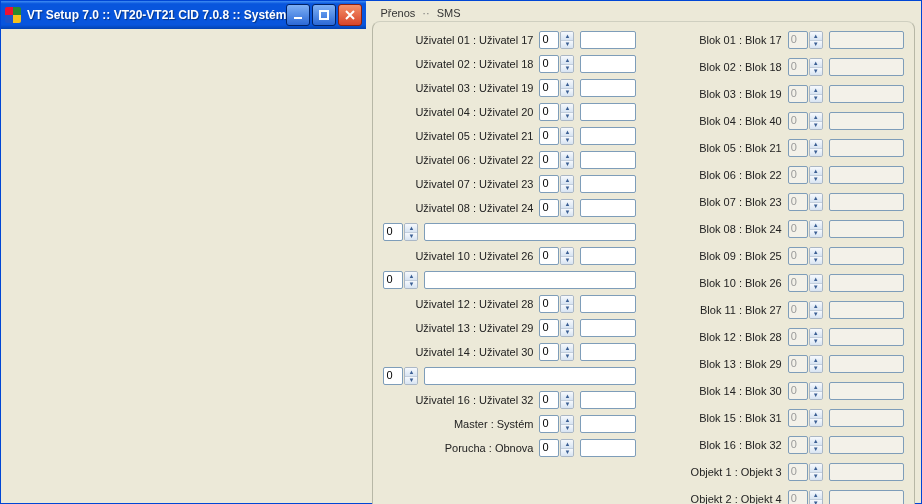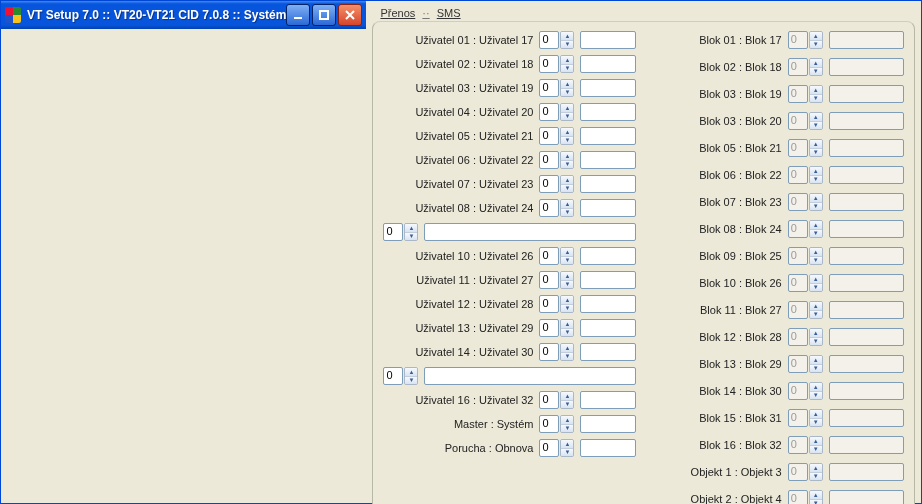--- a/index.html
+++ b/index.html
@@ -68,21 +68,20 @@
     box-sizing: border-box;
     display: flex;
     flex-direction: column;
   }
   .menubar {
     padding: 2px 0 2px 8px;
     height: 18px;
   }
   .menubar span {
     color: #333;
-    text-decoration: underline;
   }
   .menubar .sep { color:#777; margin: 0 4px; }
 
   .panel {
     flex: 1;
     border: 1px solid #b7b7a6;
     border-top: 1px solid #cfcfc0;
     border-radius: 8px;
     background: #ece9d8;
     padding: 8px 10px;
@@ -307,21 +306,20 @@
             <div class="spinwrap">
               <div class="numbox">0</div>
               <div class="spinner">
                 <div class="spinbtn">▲</div>
                 <div class="spinbtn">▼</div>
               </div>
             </div>
             <div class="textbox"></div>
           </div>
           <div class="row">
-            <div class="lbl">Uživatel 11 : Uživatel 27</div>
             <div class="spinwrap">
               <div class="numbox">0</div>
               <div class="spinner">
                 <div class="spinbtn">▲</div>
                 <div class="spinbtn">▼</div>
               </div>
             </div>
             <div class="textbox"></div>
           </div>
           <div class="row">
@@ -429,21 +427,21 @@
             <div class="spinwrap">
               <div class="numbox disabled">0</div>
               <div class="spinner">
                 <div class="spinbtn">▲</div>
                 <div class="spinbtn">▼</div>
               </div>
             </div>
             <div class="textbox disabled"></div>
           </div>
           <div class="row">
-            <div class="lbl">Blok 03 : Blok 20</div>
+            <div class="lbl">Blok 04 : Blok 40</div>
             <div class="spinwrap">
               <div class="numbox disabled">0</div>
               <div class="spinner">
                 <div class="spinbtn">▲</div>
                 <div class="spinbtn">▼</div>
               </div>
             </div>
             <div class="textbox disabled"></div>
           </div>
           <div class="row">

